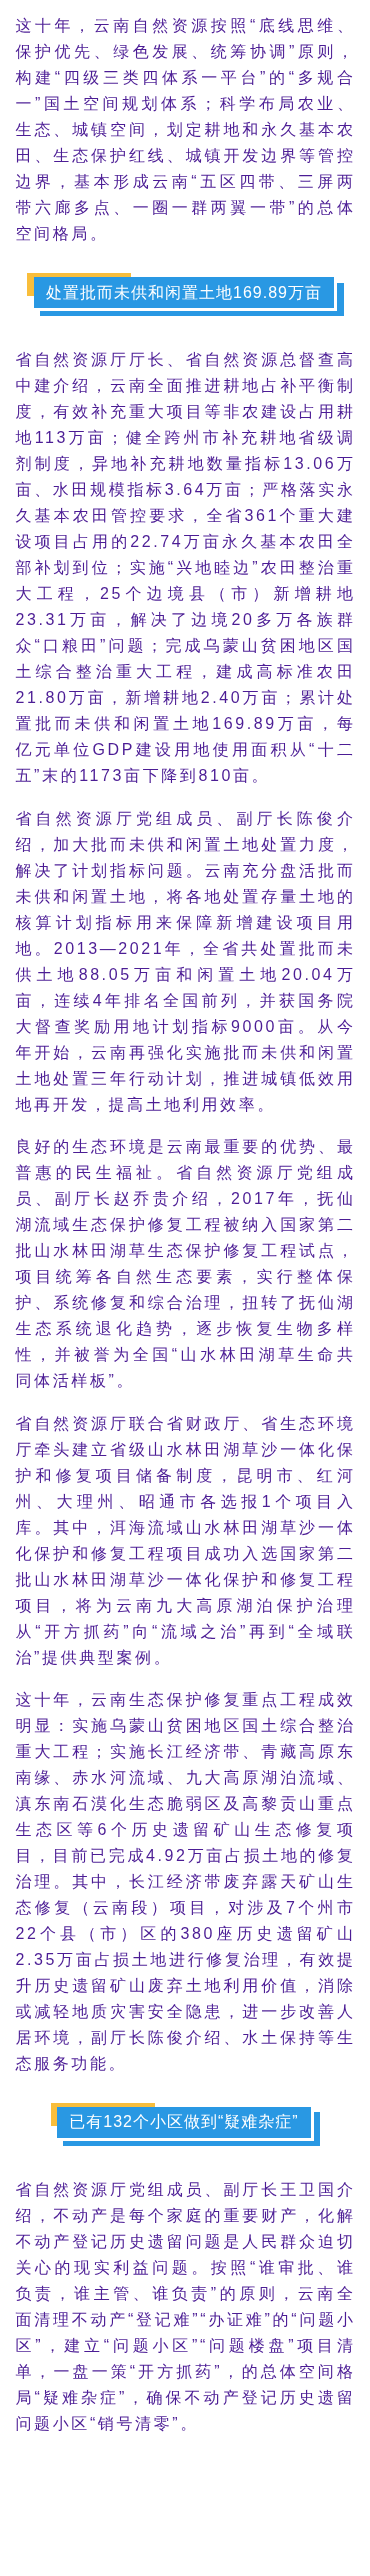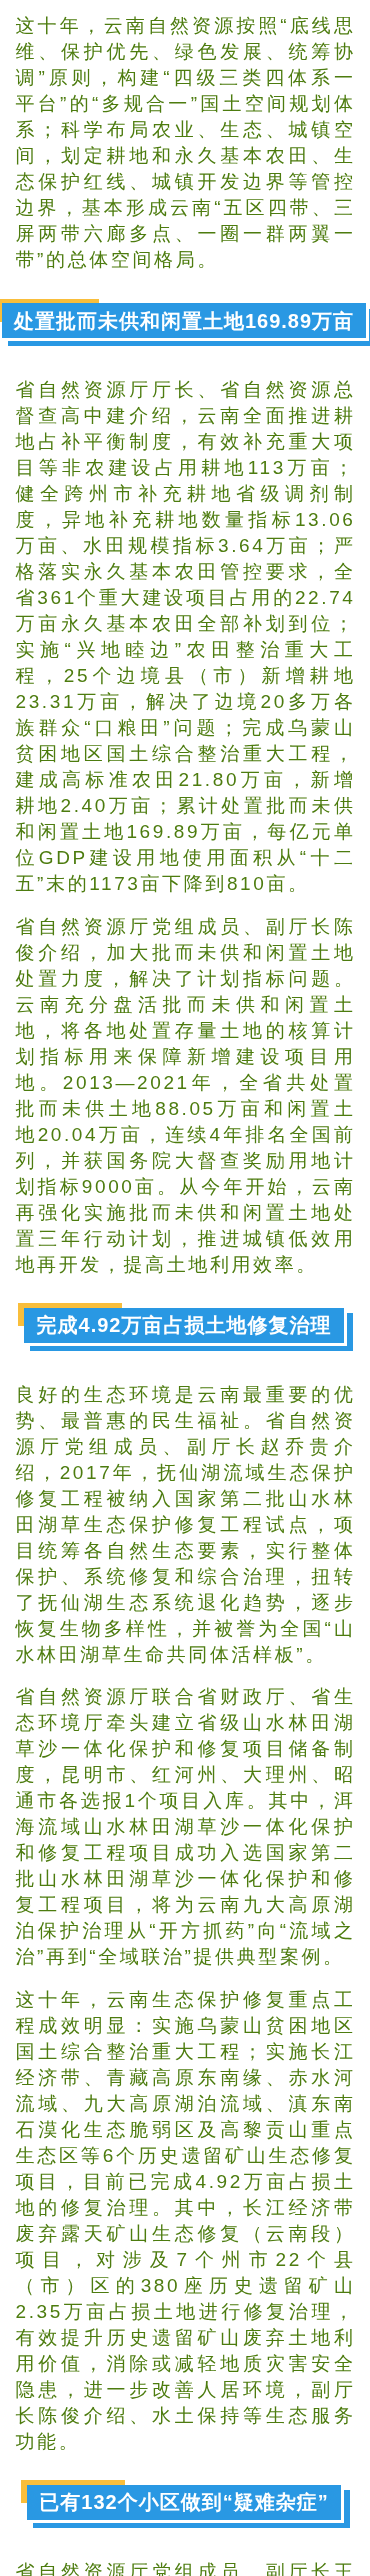--- a/index.html
+++ b/index.html
@@ -9,25 +9,25 @@
     min-height: 2964px;
     margin: 0 auto;
     background: #ffffff;
     font-family: "Liberation Sans", "DejaVu Sans", sans-serif;
     color: #1c1c1c;
     padding: 13.4px 0 15.5px 0;
     overflow: hidden;
   }
   .para {
     margin: 0 15.5px 16.5px 15.5px;
-    font-size: 19px;
+    font-size: 16px;
     line-height: 26px;
     letter-spacing: 2.6px;
     text-align: justify;
-    color: #4d7c0f;
+    color: #4c1d95;
   }
   .hdr-wrap {
     text-align: center;
     margin: 30px 0 36px 0;
   }
   .hdr {
     position: relative;
     display: inline-block;
   }
   .hdr-yellow {
@@ -47,22 +47,22 @@
     height: 100%;
     background: #2998e3;
     z-index: 0;
   }
   .hdr-main {
     position: relative;
     z-index: 1;
     display: inline-block;
     background: #2998e3;
     color: #ffffff;
-    font-size: 20px;
-    font-weight: bold;
+    font-size: 16px;
+    font-weight: normal;
     letter-spacing: 1px;
     line-height: 1;
     padding: 7.2px 12.4px 7.7px 12.4px;
     border-right: 3.1px solid #ffffff;
     border-bottom: 3.1px solid #ffffff;
     white-space: nowrap;
   }
 </style>
 </head>
 <body>
@@ -75,27 +75,20 @@
     <div class="hdr">
       <span class="hdr-yellow"></span>
       <span class="hdr-shadow"></span>
       <span class="hdr-main">处置批而未供和闲置土地169.89万亩</span>
     </div>
   </div>
 
   <p class="para">省自然资源厅厅长、省自然资源总督查高中建介绍，云南全面推进耕地占补平衡制度，有效补充重大项目等非农建设占用耕地113万亩；健全跨州市补充耕地省级调剂制度，异地补充耕地数量指标13.06万亩、水田规模指标3.64万亩；严格落实永久基本农田管控要求，全省361个重大建设项目占用的22.74万亩永久基本农田全部补划到位；实施“兴地睦边”农田整治重大工程，25个边境县（市）新增耕地23.31万亩，解决了边境20多万各族群众“口粮田”问题；完成乌蒙山贫困地区国土综合整治重大工程，建成高标准农田21.80万亩，新增耕地2.40万亩；累计处置批而未供和闲置土地169.89万亩，每亿元单位GDP建设用地使用面积从“十二五”末的1173亩下降到810亩。</p>
   <p class="para">省自然资源厅党组成员、副厅长陈俊介绍，加大批而未供和闲置土地处置力度，解决了计划指标问题。云南充分盘活批而未供和闲置土地，将各地处置存量土地的核算计划指标用来保障新增建设项目用地。2013—2021年，全省共处置批而未供土地88.05万亩和闲置土地20.04万亩，连续4年排名全国前列，并获国务院大督查奖励用地计划指标9000亩。从今年开始，云南再强化实施批而未供和闲置土地处置三年行动计划，推进城镇低效用地再开发，提高土地利用效率。</p>
 
-  <div class="hdr-wrap">
-    <div class="hdr">
-      <span class="hdr-yellow"></span>
-      <span class="hdr-shadow"></span>
-      <span class="hdr-main">完成4.92万亩占损土地修复治理</span>
-    </div>
-  </div>
 
   <p class="para">良好的生态环境是云南最重要的优势、最普惠的民生福祉。省自然资源厅党组成员、副厅长赵乔贵介绍，2017年，抚仙湖流域生态保护修复工程被纳入国家第二批山水林田湖草生态保护修复工程试点，项目统筹各自然生态要素，实行整体保护、系统修复和综合治理，扭转了抚仙湖生态系统退化趋势，逐步恢复生物多样性，并被誉为全国“山水林田湖草生命共同体活样板”。</p>
   <p class="para">省自然资源厅联合省财政厅、省生态环境厅牵头建立省级山水林田湖草沙一体化保护和修复项目储备制度，昆明市、红河州、大理州、昭通市各选报1个项目入库。其中，洱海流域山水林田湖草沙一体化保护和修复工程项目成功入选国家第二批山水林田湖草沙一体化保护和修复工程项目，将为云南九大高原湖泊保护治理从“开方抓药”向“流域之治”再到“全域联治”提供典型案例。</p>
   <p class="para">这十年，云南生态保护修复重点工程成效明显：实施乌蒙山贫困地区国土综合整治重大工程；实施长江经济带、青藏高原东南缘、赤水河流域、九大高原湖泊流域、滇东南石漠化生态脆弱区及高黎贡山重点生态区等6个历史遗留矿山生态修复项目，目前已完成4.92万亩占损土地的修复治理。其中，长江经济带废弃露天矿山生态修复（云南段）项目，对涉及7个州市22个县（市）区的380座历史遗留矿山2.35万亩占损土地进行修复治理，有效提升历史遗留矿山废弃土地利用价值，消除或减轻地质灾害安全隐患，进一步改善人居环境，副厅长陈俊介绍、水土保持等生态服务功能。</p>
 
   <div class="hdr-wrap">
     <div class="hdr">
       <span class="hdr-yellow"></span>
       <span class="hdr-shadow"></span>
       <span class="hdr-main">已有132个小区做到“疑难杂症”</span>

